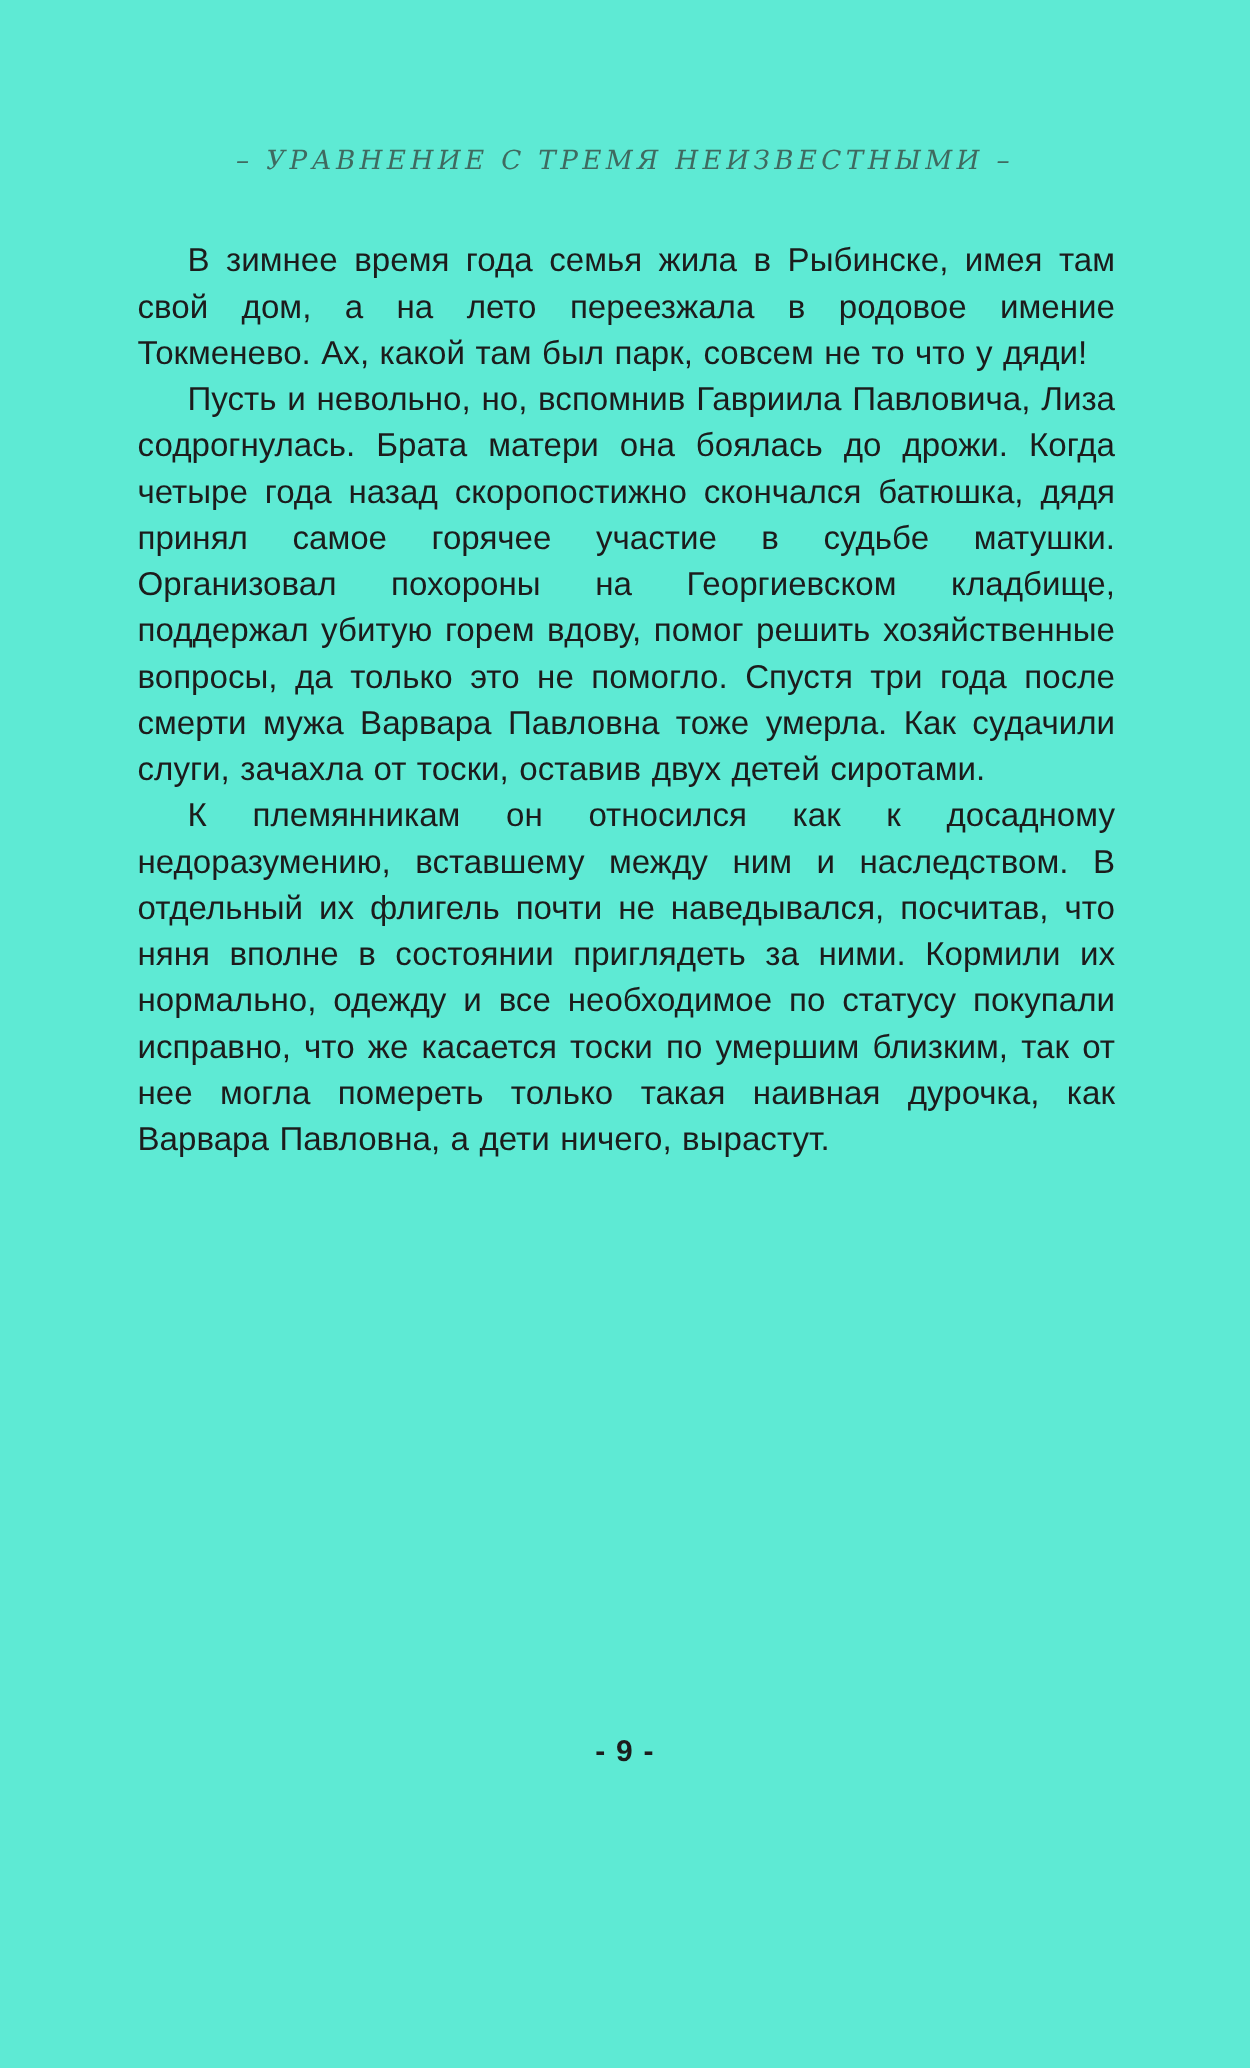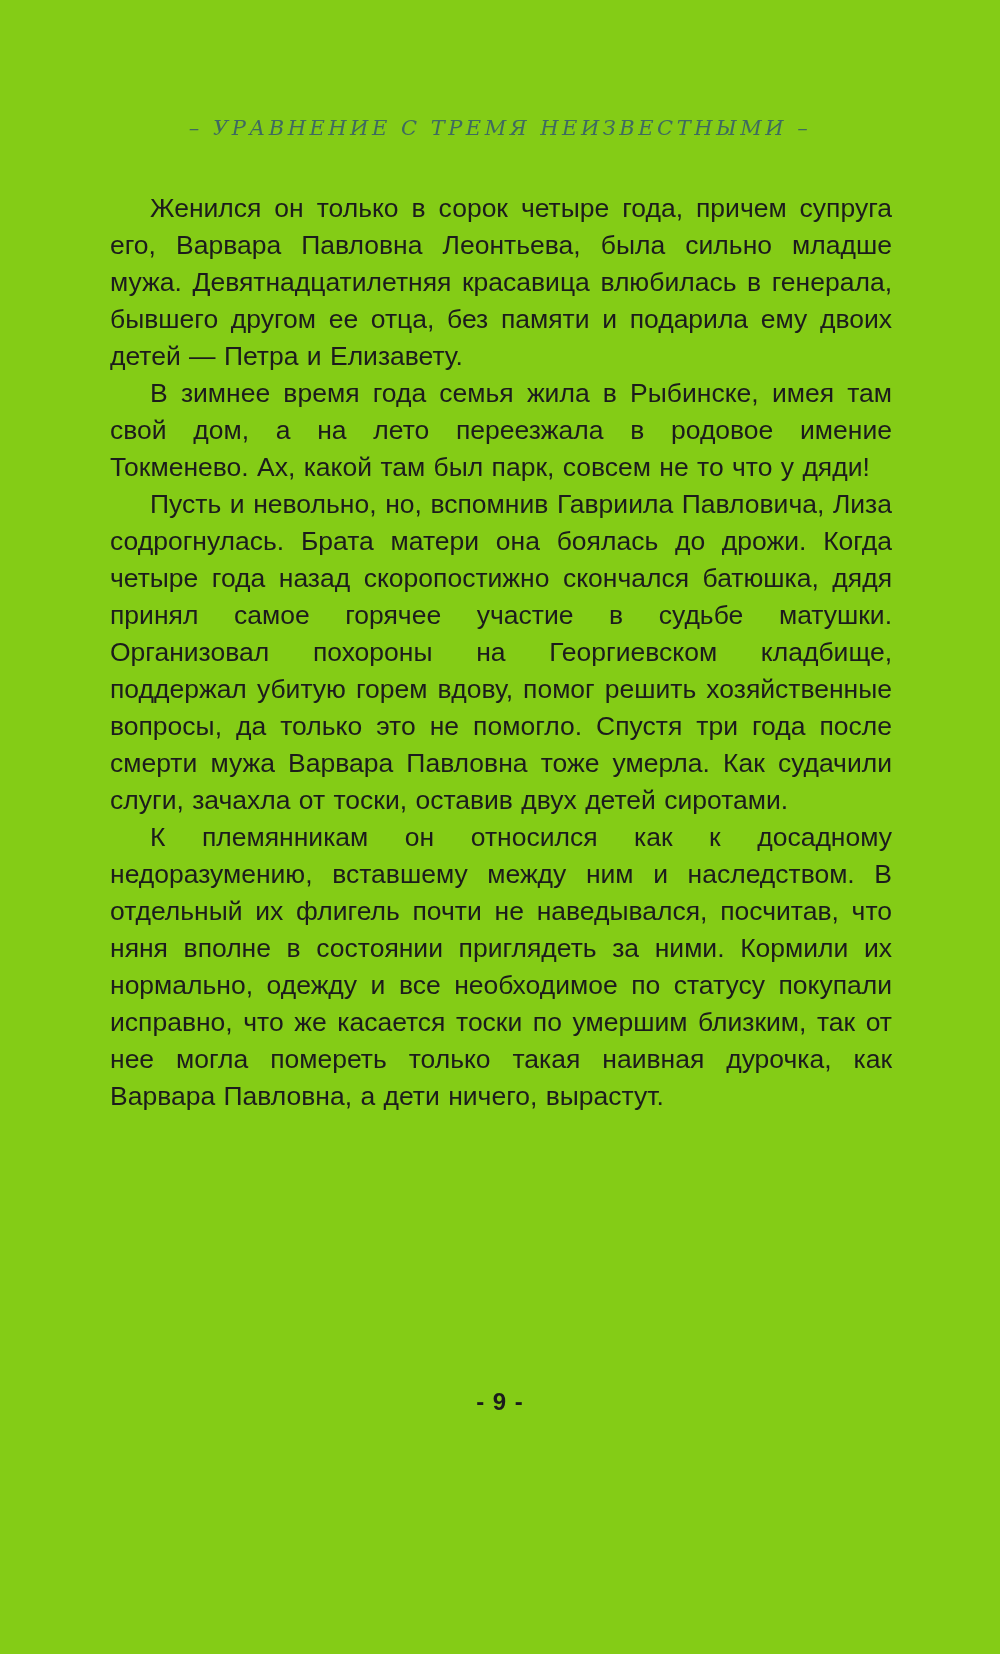--- a/index.html
+++ b/index.html
@@ -55,26 +55,25 @@
     text-align: center;
     font-size: 24px;
     font-weight: 700;
     letter-spacing: 1px;
     color: #1c1c1c;
   }
 </style>
 </head>
 <body>
 
-<div class="page" style="background: #84cc16; color: rgb(28, 28, 28);">
+<div class="page" style="background: #5eead4; color: rgb(28, 28, 28);">
 
   <div class="running-header" style="color: rgb(63, 106, 96);">– УРАВНЕНИЕ С ТРЕМЯ НЕИЗВЕСТНЫМИ –</div>
 
   <div class="body-text" lang="ru">
-    <p>Женился он только в сорок четыре года, причем супруга его, Варвара Павловна Леонтьева, была сильно младше мужа. Девятнадцатилетняя красавица влюбилась в генерала, бывшего другом ее отца, без памяти и подарила ему двоих детей — Петра и Елизавету.</p>
     <p>В зимнее время года семья жила в Рыбинске, имея там свой дом, а на лето переезжала в родовое имение Токменево. Ах, какой там был парк, совсем не то что у дяди!</p>
     <p>Пусть и невольно, но, вспомнив Гавриила Павловича, Лиза содрогнулась. Брата матери она боялась до дрожи. Когда четыре года назад скоропостижно скончался батюшка, дядя принял самое горячее участие в судьбе матушки. Организовал похороны на Георгиевском кладбище, поддержал убитую горем вдову, помог решить хозяйственные вопросы, да только это не помогло. Спустя три года после смерти мужа Варвара Павловна тоже умерла. Как судачили слуги, зачахла от тоски, оставив двух детей сиротами.</p>
     <p>К племянникам он относился как к досадному недоразумению, вставшему между ним и наследством. В отдельный их флигель почти не наведывался, посчитав, что няня вполне в состоянии приглядеть за ними. Кормили их нормально, одежду и все необходимое по статусу покупали исправно, что же касается тоски по умершим близким, так от нее могла помереть только такая наивная дурочка, как Варвара Павловна, а дети ничего, вырастут.</p>
   </div>
 
   <div class="page-number">- 9 -</div>
 
 </div>
 
 </body></html>

